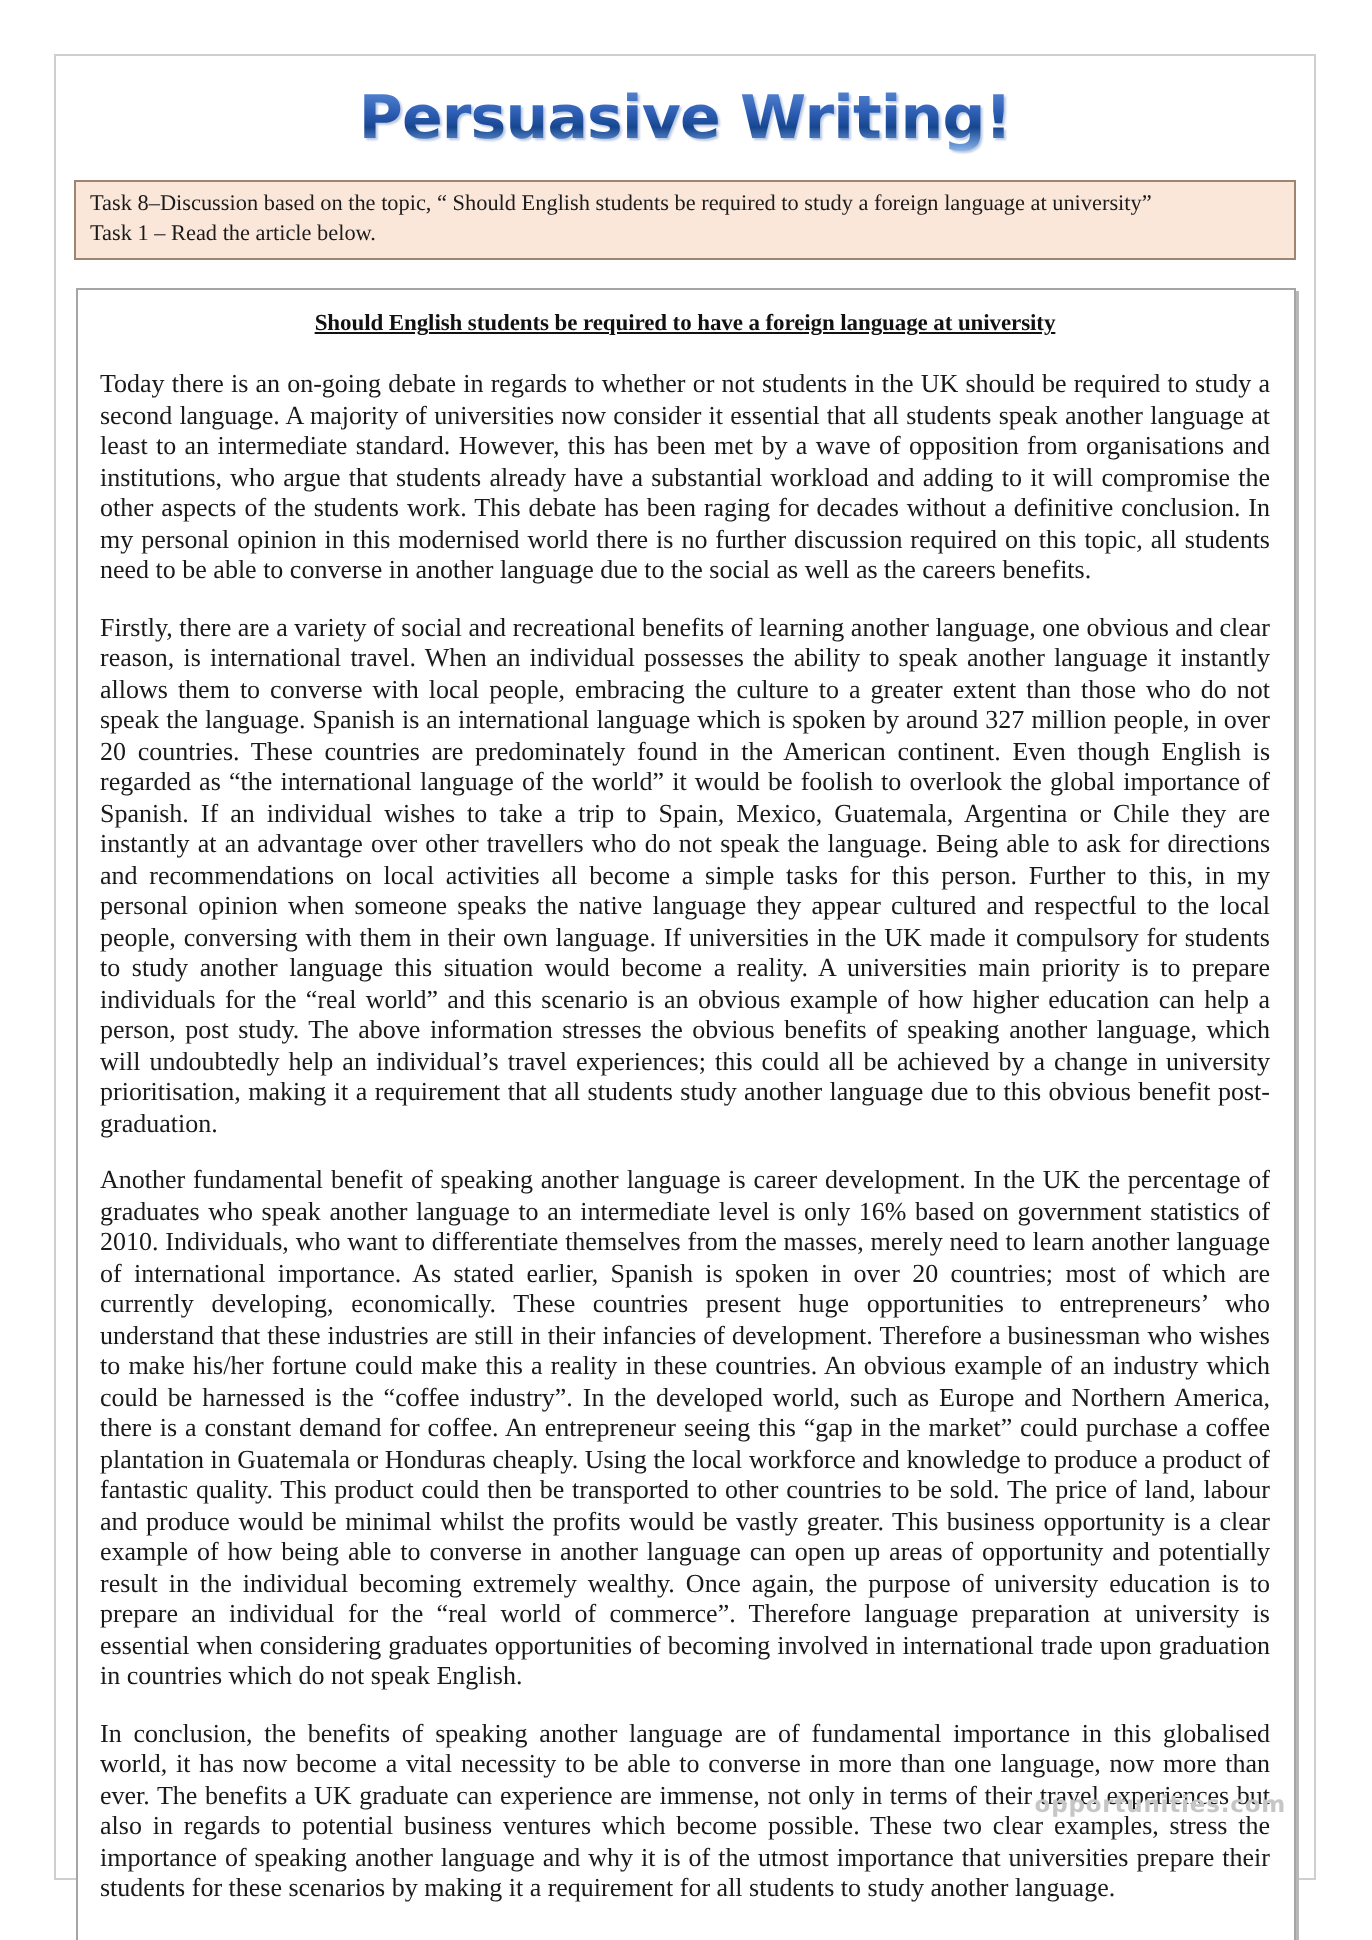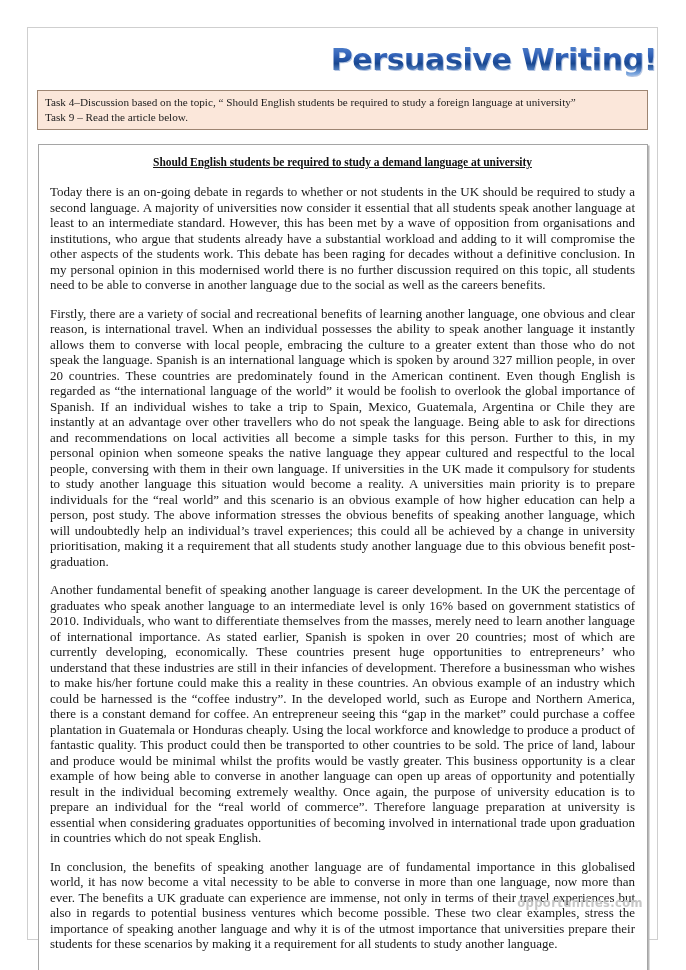--- a/index.html
+++ b/index.html
@@ -22,21 +22,21 @@
     height: 913px;
     background: #ffffff;
     border: 1px solid #cfcfcf;
     box-sizing: border-box;
   }
 
   .title-area {
     height: 58px;
     display: flex;
     align-items: center;
-    justify-content: flex-end;
+    justify-content: center;
     padding-top: 4px;
     box-sizing: border-box;
   }
 
   .wordart-title {
     font-family: "DejaVu Sans", sans-serif;
     font-weight: bold;
     font-size: 30px;
     letter-spacing: -0.4px;
     background: linear-gradient(180deg, #5f8fd6 0%, #2f5fb5 40%, #17468f 62%, #6c9ad8 88%, #a9c6ea 100%);
@@ -110,26 +110,26 @@
 </head>
 <body>
 
 <div class="worksheet-page">
 
   <div class="title-area">
     <div class="wordart-title">Persuasive Writing!</div>
   </div>
 
   <div class="task-box">
-    <div class="task-line">Task 4–Discussion based on the topic, “ Should English students be required to study a foreign language at university”</div>
-    <div class="task-line">Task 9 – Read the article below.</div>
+    <div class="task-line">Task 8–Discussion based on the topic, “ Should English students be required to study a foreign language at university”</div>
+    <div class="task-line">Task 1 – Read the article below.</div>
   </div>
 
   <div class="article-box">
-    <div class="article-heading">Should English students be required to study a demand language at university</div>
+    <div class="article-heading">Should English students be required to have a foreign language at university</div>
 
     <p class="article-para">Today there is an on-going debate in regards to whether or not students in the UK should be required to study a second language. A majority of universities now consider it essential that all students speak another language at least to an intermediate standard. However, this has been met by a wave of opposition from organisations and institutions, who argue that students already have a substantial workload and adding to it will compromise the other aspects of the students work. This debate has been raging for decades without a definitive conclusion. In my personal opinion in this modernised world there is no further discussion required on this topic, all students need to be able to converse in another language due to the social as well as the careers benefits.</p>
     <p class="article-para">Firstly, there are a variety of social and recreational benefits of learning another language, one obvious and clear reason, is international travel. When an individual possesses the ability to speak another language it instantly allows them to converse with local people, embracing the culture to a greater extent than those who do not speak the language. Spanish is an international language which is spoken by around 327 million people, in over 20 countries. These countries are predominately found in the American continent. Even though English is regarded as “the international language of the world” it would be foolish to overlook the global importance of Spanish. If an individual wishes to take a trip to Spain, Mexico, Guatemala, Argentina or Chile they are instantly at an advantage over other travellers who do not speak the language. Being able to ask for directions and recommendations on local activities all become a simple tasks for this person. Further to this, in my personal opinion when someone speaks the native language they appear cultured and respectful to the local people, conversing with them in their own language. If universities in the UK made it compulsory for students to study another language this situation would become a reality. A universities main priority is to prepare individuals for the “real world” and this scenario is an obvious example of how higher education can help a person, post study. The above information stresses the obvious benefits of speaking another language, which will undoubtedly help an individual’s travel experiences; this could all be achieved by a change in university prioritisation, making it a requirement that all students study another language due to this obvious benefit post-graduation.</p>
     <p class="article-para">Another fundamental benefit of speaking another language is career development. In the UK the percentage of graduates who speak another language to an intermediate level is only 16% based on government statistics of 2010. Individuals, who want to differentiate themselves from the masses, merely need to learn another language of international importance. As stated earlier, Spanish is spoken in over 20 countries; most of which are currently developing, economically. These countries present huge opportunities to entrepreneurs’ who understand that these industries are still in their infancies of development. Therefore a businessman who wishes to make his/her fortune could make this a reality in these countries. An obvious example of an industry which could be harnessed is the “coffee industry”. In the developed world, such as Europe and Northern America, there is a constant demand for coffee. An entrepreneur seeing this “gap in the market” could purchase a coffee plantation in Guatemala or Honduras cheaply. Using the local workforce and knowledge to produce a product of fantastic quality. This product could then be transported to other countries to be sold. The price of land, labour and produce would be minimal whilst the profits would be vastly greater. This business opportunity is a clear example of how being able to converse in another language can open up areas of opportunity and potentially result in the individual becoming extremely wealthy. Once again, the purpose of university education is to prepare an individual for the “real world of commerce”. Therefore language preparation at university is essential when considering graduates opportunities of becoming involved in international trade upon graduation in countries which do not speak English.</p>
     <p class="article-para">In conclusion, the benefits of speaking another language are of fundamental importance in this globalised world, it has now become a vital necessity to be able to converse in more than one language, now more than ever. The benefits a UK graduate can experience are immense, not only in terms of their travel experiences but also in regards to potential business ventures which become possible. These two clear examples, stress the importance of speaking another language and why it is of the utmost importance that universities prepare their students for these scenarios by making it a requirement for all students to study another language.</p>
   </div>
 
   <div class="watermark-row">
     <span class="watermark">opportunities.com</span>
   </div>

